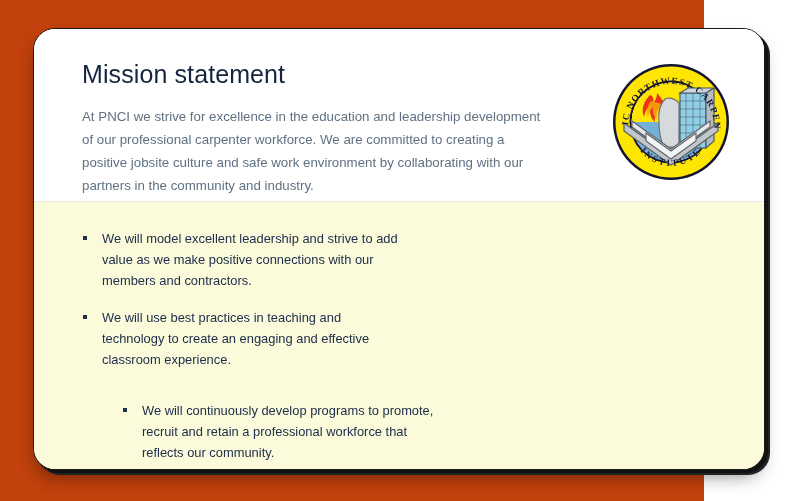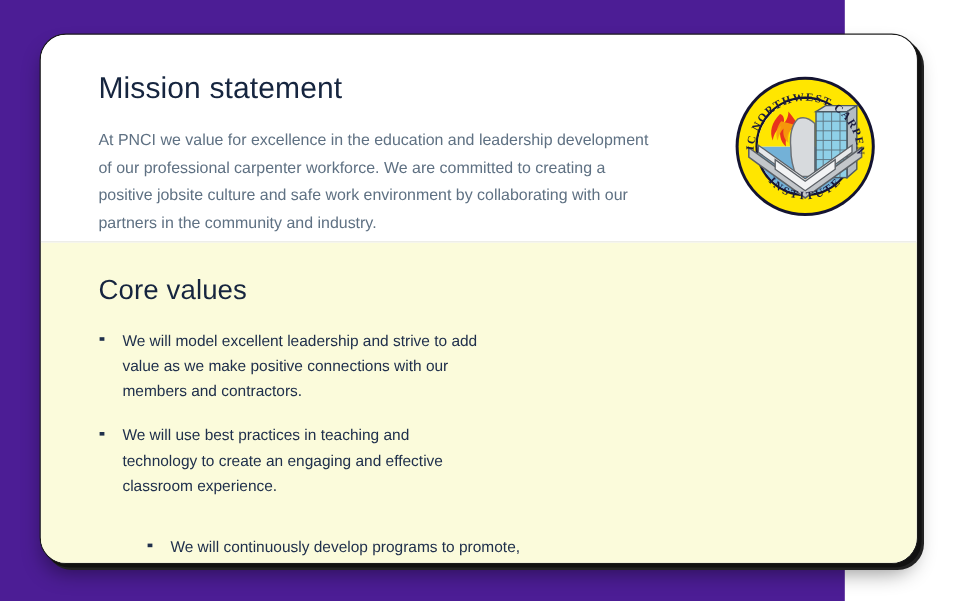--- a/index.html
+++ b/index.html
@@ -14,21 +14,21 @@
     background: #ffffff;
     font-family: "Liberation Sans", sans-serif;
     -webkit-font-smoothing: antialiased;
   }
 
   
   #stage {
     position: relative;
     width: 704px;
     height: 501px;
-    background: #4c1d95;
+    background: #c2410c;
   }
 
   
   #card {
     position: absolute;
     left: 33px;
     top: 28px;
     width: 732px;
     height: 442px;
     border-radius: 22px;
@@ -128,21 +128,21 @@
 <body>
 
 <div id="stage">
 
   <div id="card">
 
     <section id="mission-section">
 
       <h1 id="mission-title">Mission statement</h1>
 
-      <p id="mission-body">At PNCI we value for excellence in the education and leadership development of our professional carpenter workforce. We are committed to creating a positive jobsite culture and safe work environment by collaborating with our partners in the community and industry.</p>
+      <p id="mission-body">At PNCI we strive for excellence in the education and leadership development of our professional carpenter workforce. We are committed to creating a positive jobsite culture and safe work environment by collaborating with our partners in the community and industry.</p>
 
       <div id="logo-wrap">
         <svg viewBox="0 0 122 122" xmlns="http://www.w3.org/2000/svg" aria-hidden="true">
           <defs>
             <path id="arcTop" d="M 18,66 A 43,43 0 0 1 104,66" fill="none"></path>
             <path id="arcBottom" d="M 22,66 A 39,39 0 0 0 100,66" fill="none"></path>
           </defs>
 
           <circle cx="61" cy="61" r="58" fill="#141432"></circle>
 
@@ -189,21 +189,20 @@
           <text font-family="'Liberation Serif', serif" font-size="9.4" font-weight="bold" fill="#1a1a3c" letter-spacing="2.2">
             <textPath href="#arcBottom" startOffset="50%" text-anchor="middle">INSTITUTE</textPath>
           </text>
         </svg>
       </div>
 
     </section>
 
     <section id="values-section">
 
-      <h2 id="values-title">Core values</h2>
 
       <div id="values-columns">
 
         <div class="values-col left">
           <ul class="values-list">
             <li>We will model excellent leadership and strive to add value as we make positive connections with our members and contractors.</li>
             <li>We will use best practices in teaching and technology to create an engaging and effective classroom experience.</li>
           </ul>
         </div>
 

